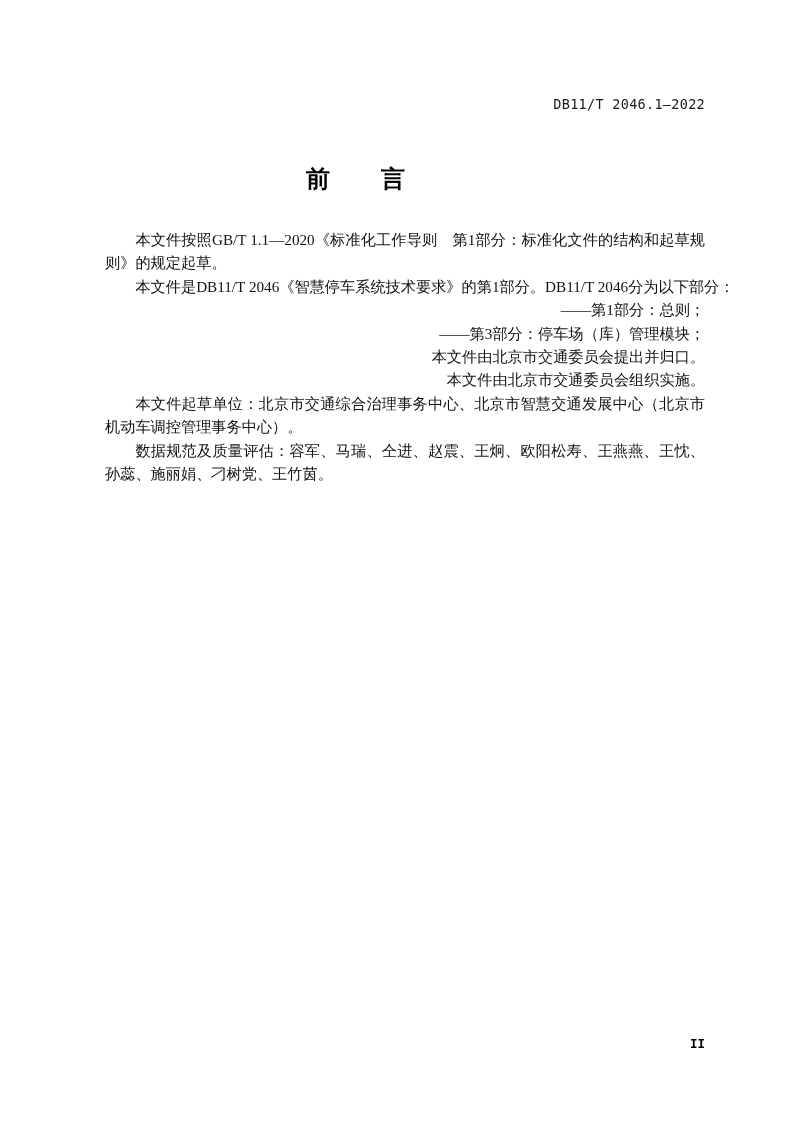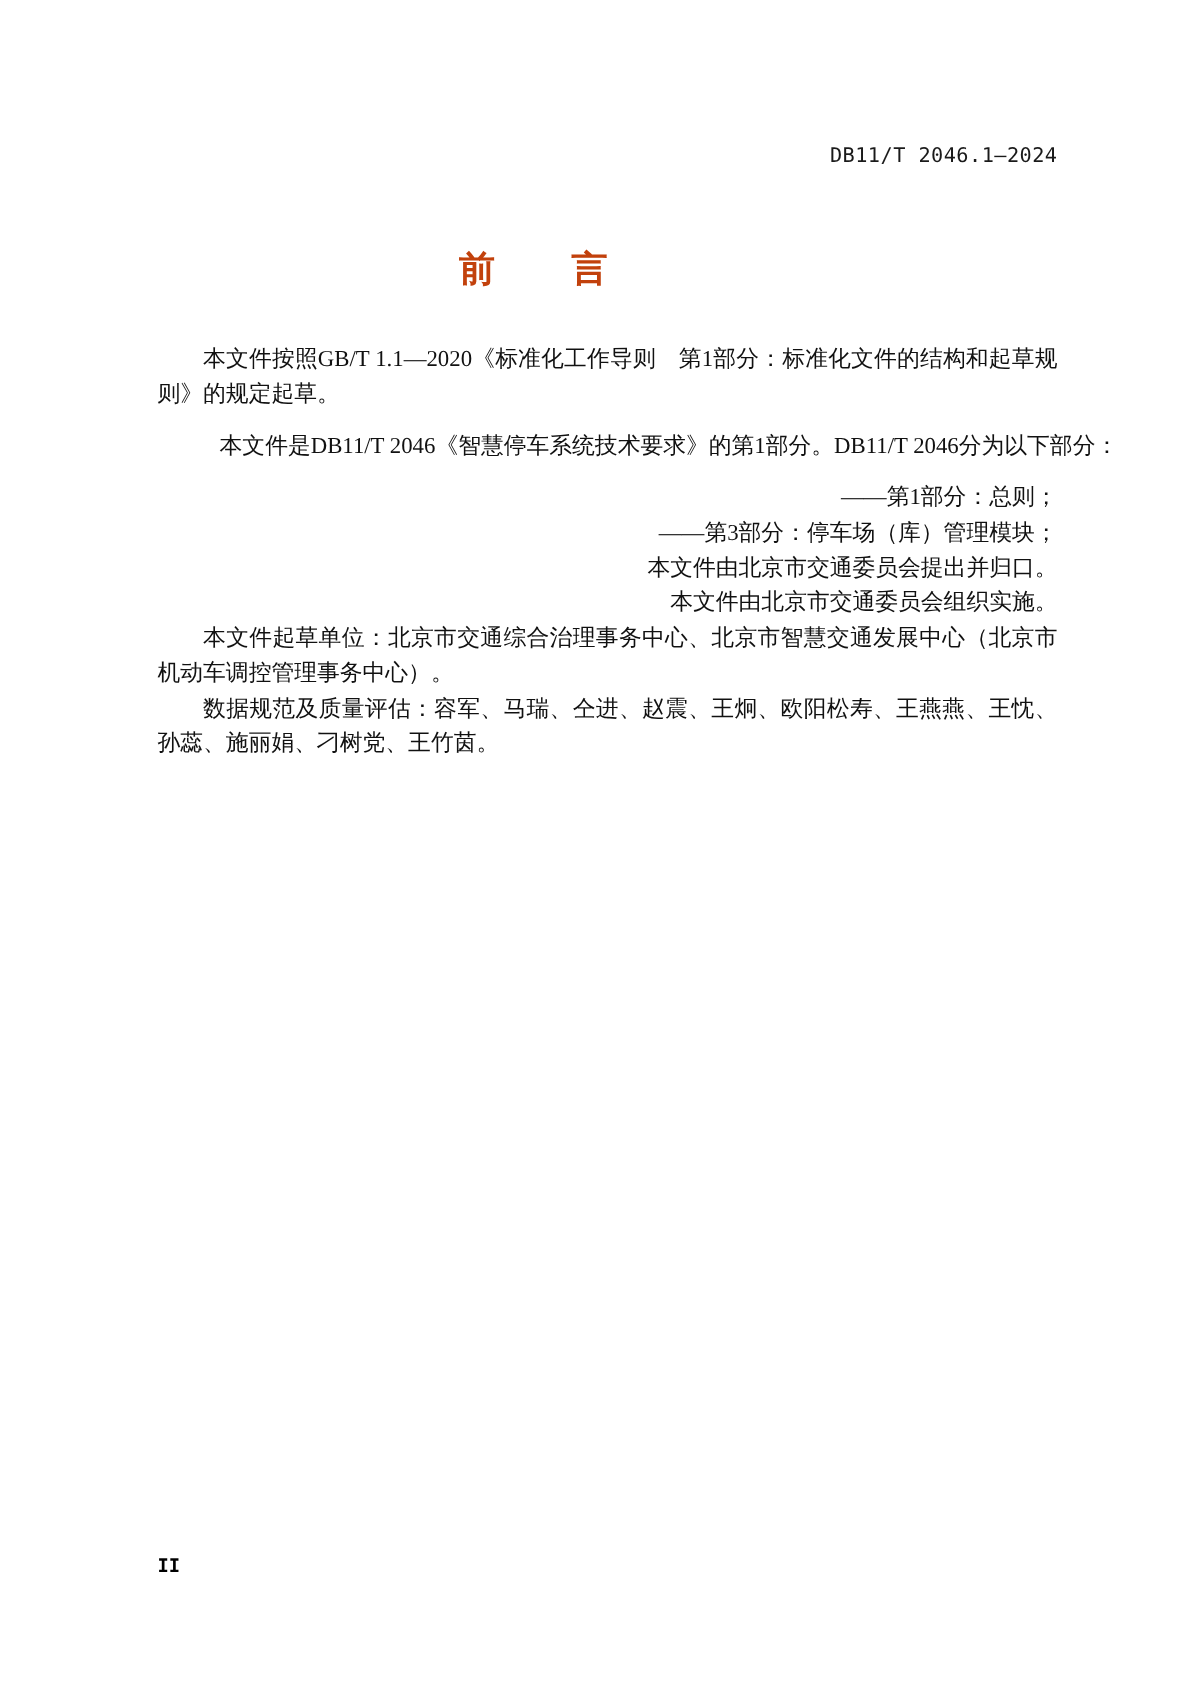--- a/index.html
+++ b/index.html
@@ -36,21 +36,21 @@
   .doc-title {
     position: absolute;
     top: 163px;
     left: 0;
     width: 712px;
     text-align: center;
     font-family: "DejaVu Sans", "Liberation Sans", sans-serif;
     font-weight: bold;
     font-size: 24px;
     letter-spacing: 1px;
-    color: #c2410c;
+    color: #000000;
   }
 
   
   .body-block {
     position: absolute;
     top: 228px;
     left: 105px;
     width: 600px;
     font-size: 15.2px;
     line-height: 23.4px;
@@ -69,44 +69,45 @@
   }
 
   .list-item {
     margin: 0;
     text-indent: 0;
     text-align: right;
     white-space: nowrap;
   }
 
   .nowrap-para {
-    margin: 11px;
+    margin: 0;
     text-indent: 2em;
     text-align: left;
     white-space: nowrap;
   }
 
   
   .page-footer {
     position: absolute;
     top: 1036px;
     left: 105px;
     right: 95px;
+    text-align: right;
     font-family: "DejaVu Sans Mono", "Liberation Mono", monospace;
     font-size: 12.5px;
     font-weight: bold;
     color: #000000;
   }
 </style>
 </head>
 <body>
 
 <div class="page">
 
-  <div class="page-header">DB11/T 2046.1—2024</div>
+  <div class="page-header">DB11/T 2046.1—2022</div>
 
   <div class="doc-title">前　　言</div>
 
   <div class="body-block">
 
     <p class="para">本文件按照GB/T 1.1—2020《标准化工作导则　第1部分：标准化文件的结构和起草规则》的规定起草。</p>
 
     <p class="nowrap-para">本文件是DB11/T 2046《智慧停车系统技术要求》的第1部分。DB11/T 2046分为以下部分：</p>
 
     <p class="list-item">——第1部分：总则；</p>

